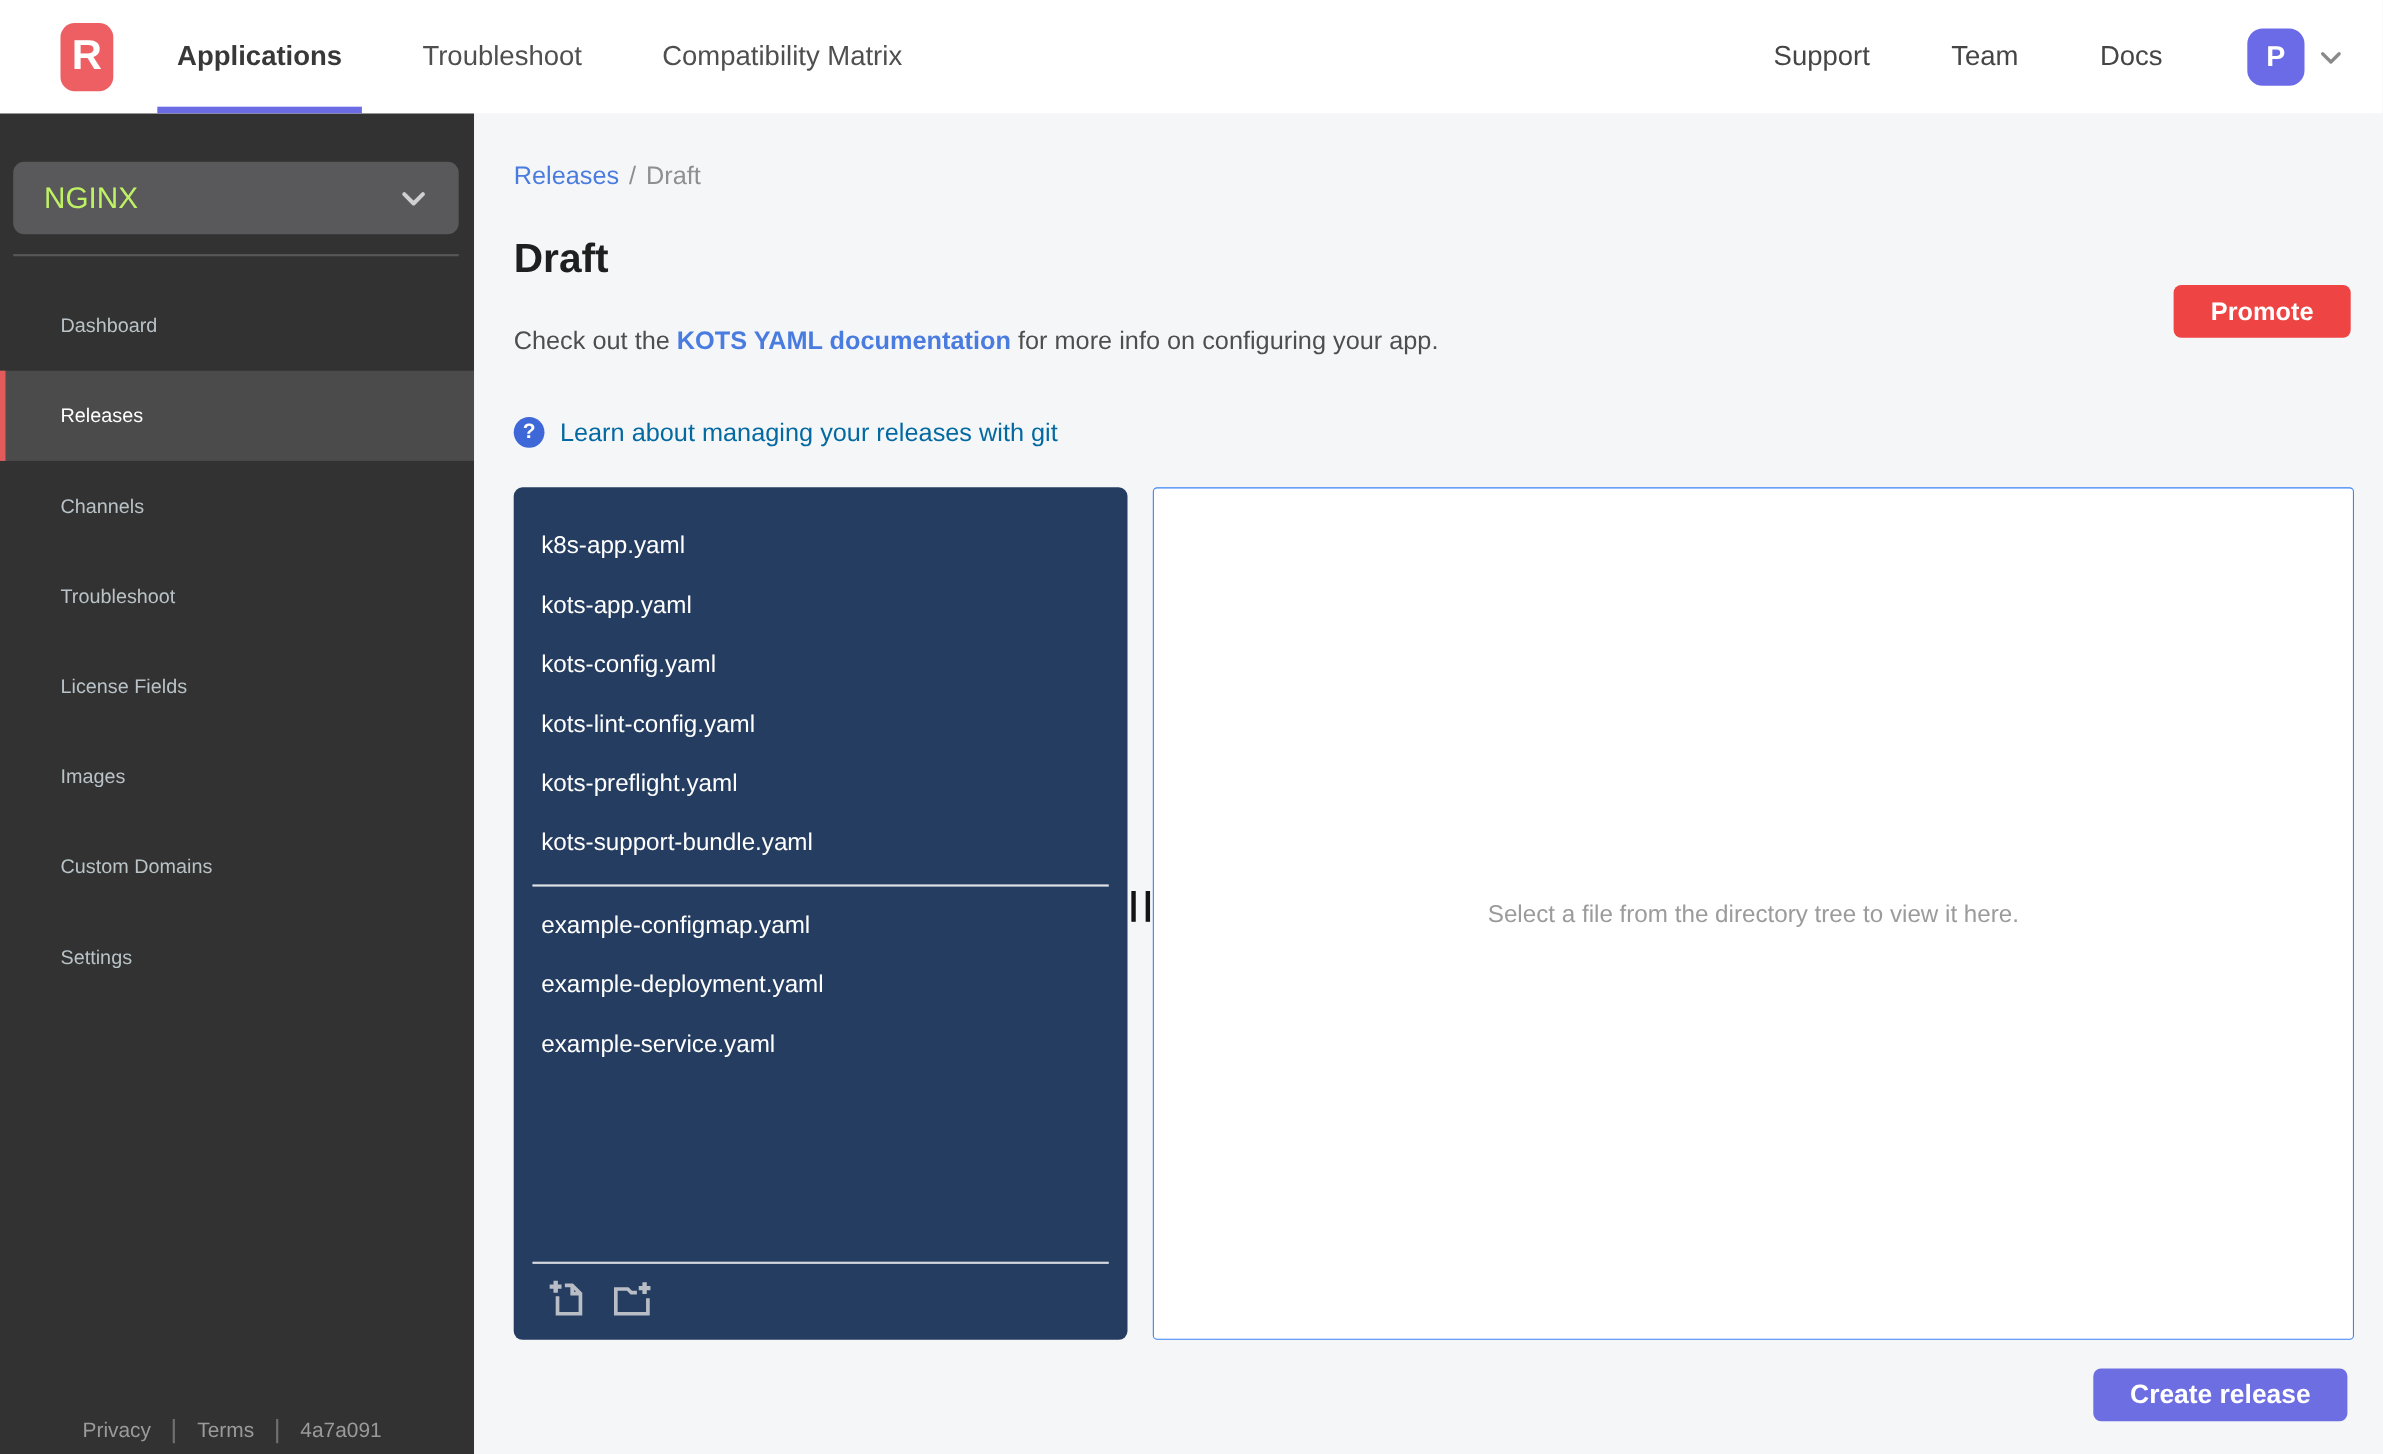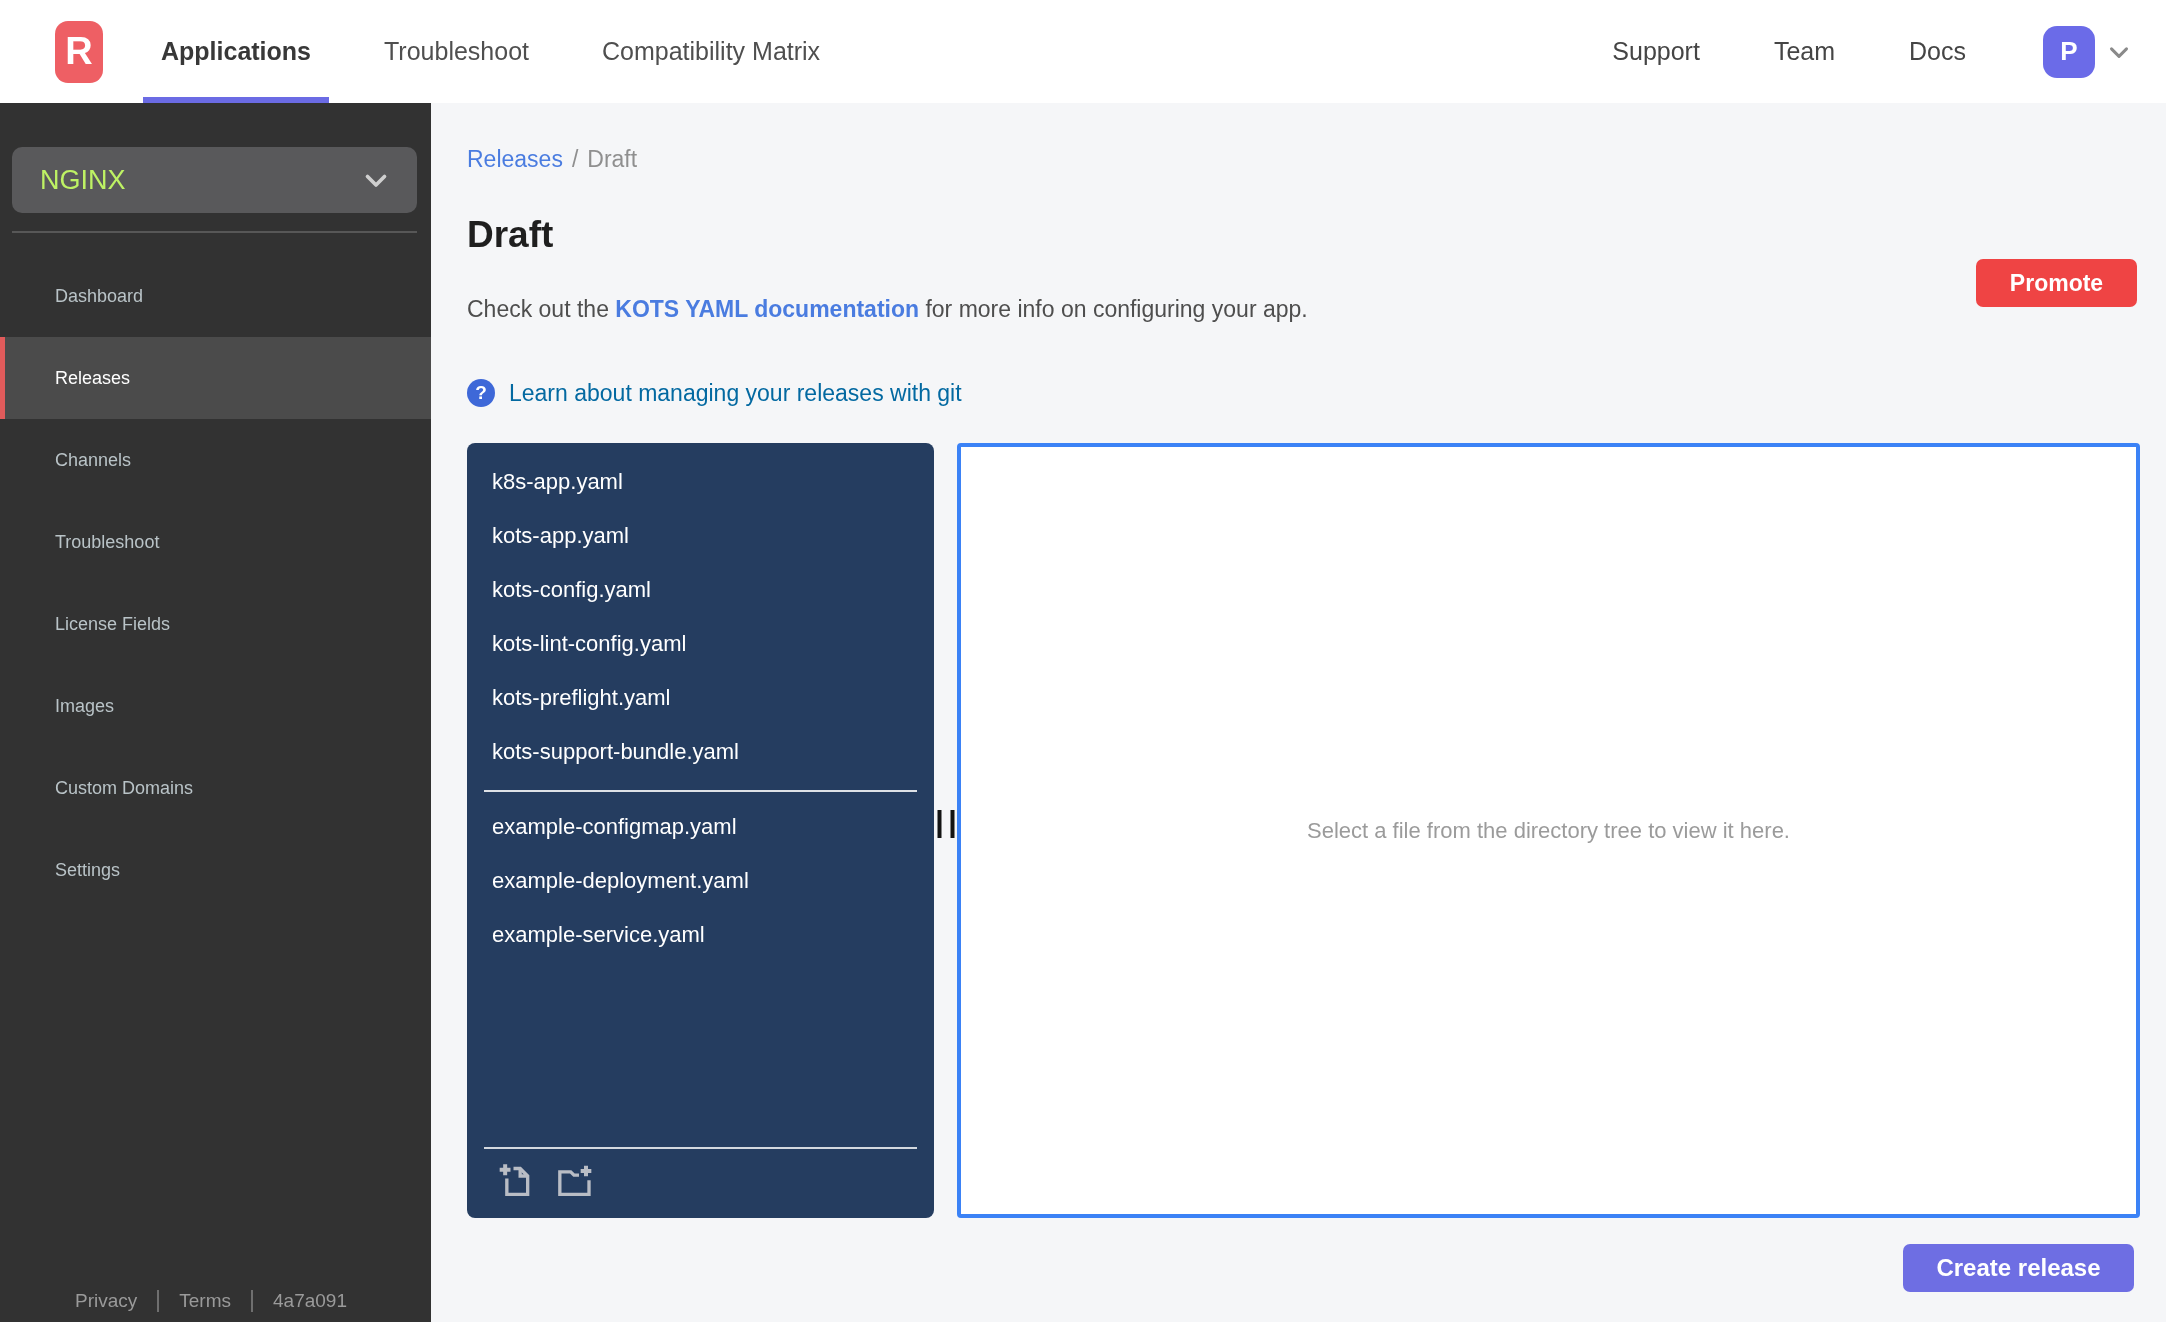--- a/index.html
+++ b/index.html
@@ -41,31 +41,31 @@
   h1.page-title { margin-top:42px; font-size:37px; line-height:44px; font-weight:700; color:#1f1f1f; }
   .desc { margin-top:38px; font-size:23px; line-height:28px; color:#4e4e4e; }
   .desc a { color:#4a7ce0; font-weight:700; cursor:pointer; }
   .promote-btn { position:absolute; top:156px; right:29px; width:161px; height:48px; background:#ef4444; border:none; border-radius:7px; color:#ffffff; font-size:23px; font-weight:700; font-family:inherit; cursor:not-allowed; }
   .help-row { margin-top:56px; display:flex; align-items:center; gap:14px; }
   .help-icon { width:28px; height:28px; border-radius:50%; background:#3e68d8; color:#fff; font-size:19px; font-weight:700; display:flex; align-items:center; justify-content:center; cursor:pointer; }
   .help-row a { font-size:23px; color:#0369a1; cursor:pointer; }
 
   
   .panels { margin-top:36px; height:775px; display:flex; }
-  .tree { width:467px; background:#253d60; border-radius:8px; display:flex; flex-direction:column; padding-top:12px; }
+  .tree { width:558px; background:#253d60; border-radius:8px; display:flex; flex-direction:column; padding-top:26px; }
   .tree-file { height:54px; display:flex; align-items:center; padding-left:25px; font-size:22px; color:#ffffff; cursor:pointer; white-space:nowrap; }
   .tree-divider { margin:11px 17px 8px 17px; height:2px; background:rgba(255,255,255,0.85); }
   .tree-spacer { flex:1; }
   .tree-bottom-divider { margin:0 17px; height:2px; background:rgba(255,255,255,0.8); }
   .tree-actions { padding:12px 0 14px 28px; display:flex; gap:16px; }
   .tree-actions button { background:none; border:none; padding:0; color:#b9bdc5; cursor:pointer; display:flex; }
   .gutter { width:23px; position:relative; }
   .gutter .bars { position:absolute; top:367px; left:50%; transform:translateX(-50%); display:flex; gap:9px; cursor:col-resize; }
   .gutter .bar { width:4px; height:28px; background:#141414; }
-  .editor { flex:1; background:#ffffff; border:4px solid #3b82f6; border-radius:4px; display:flex; align-items:center; justify-content:center; }
+  .editor { flex:1; background:#ffffff; border:1px solid #3b82f6; border-radius:4px; display:flex; align-items:center; justify-content:center; }
   .editor p { font-size:22px; color:#9b9b9b; }
 
   .create-btn { position:absolute; top:1141px; right:32px; width:231px; height:48px; background:#6e6ee3; border:none; border-radius:7px; color:#ffffff; font-size:24px; font-weight:700; font-family:inherit; cursor:pointer; }
 </style>
 </head>
 <body>
 
 <header class="header">
   <div class="logo">
     <span>R</span>

